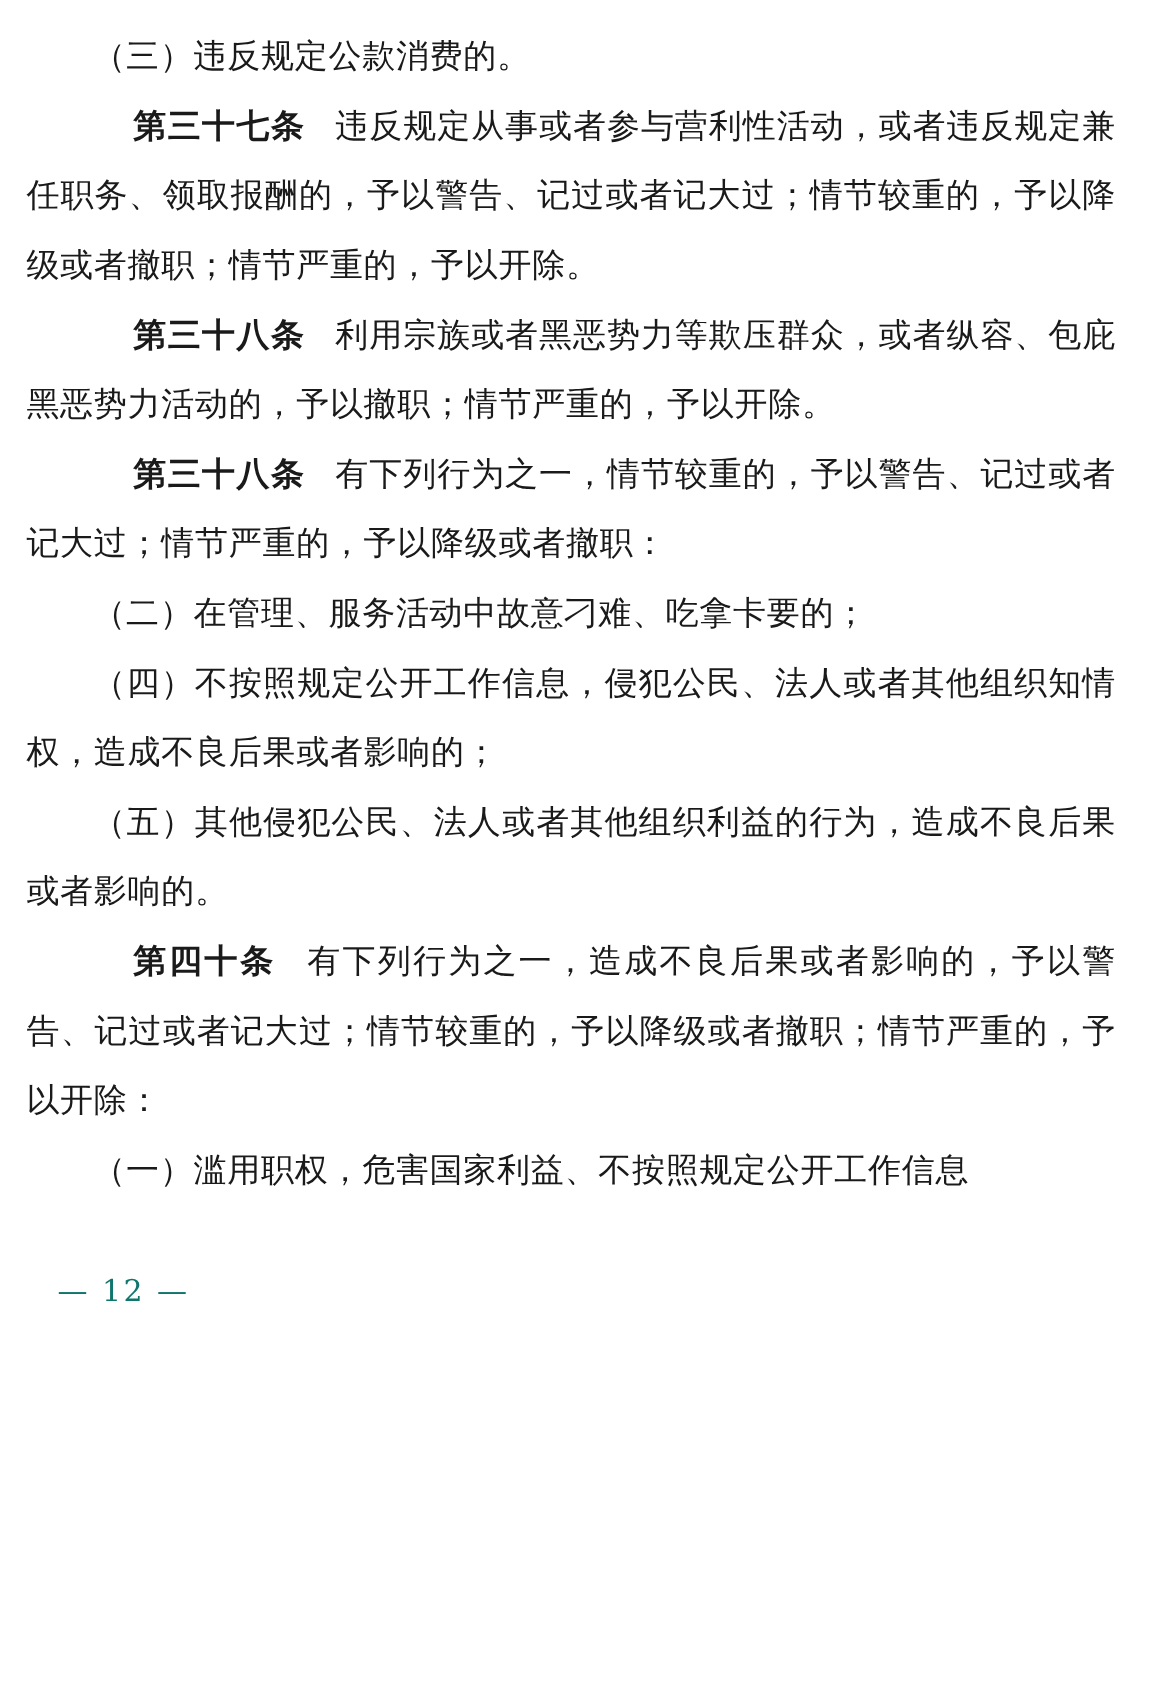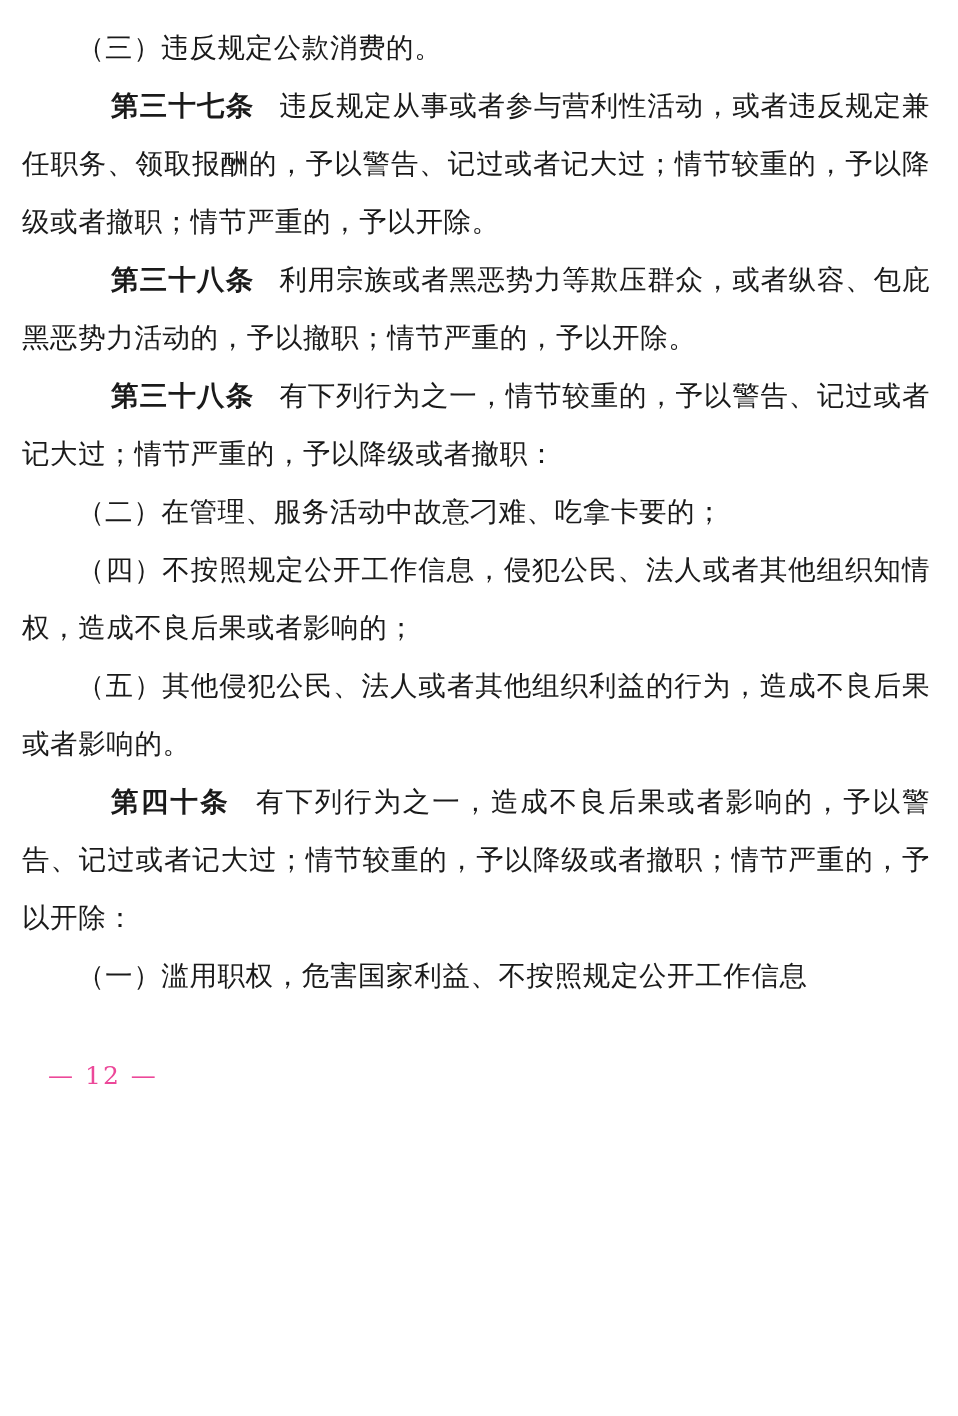--- a/index.html
+++ b/index.html
@@ -44,21 +44,21 @@
   }
   .footer {
     position: absolute;
     left: 0;
     right: 0;
     bottom: 22px;
     text-align: left;
     padding-left: 38px;
     font-size: 25px;
     letter-spacing: 2px;
-    color: #ec4899;
+    color: #0f766e;
   }
   .footer .dash {
     display: inline-block;
     padding: 0 10px;
   }
 </style>
 </head>
 <body>
 
 <div class="page">

